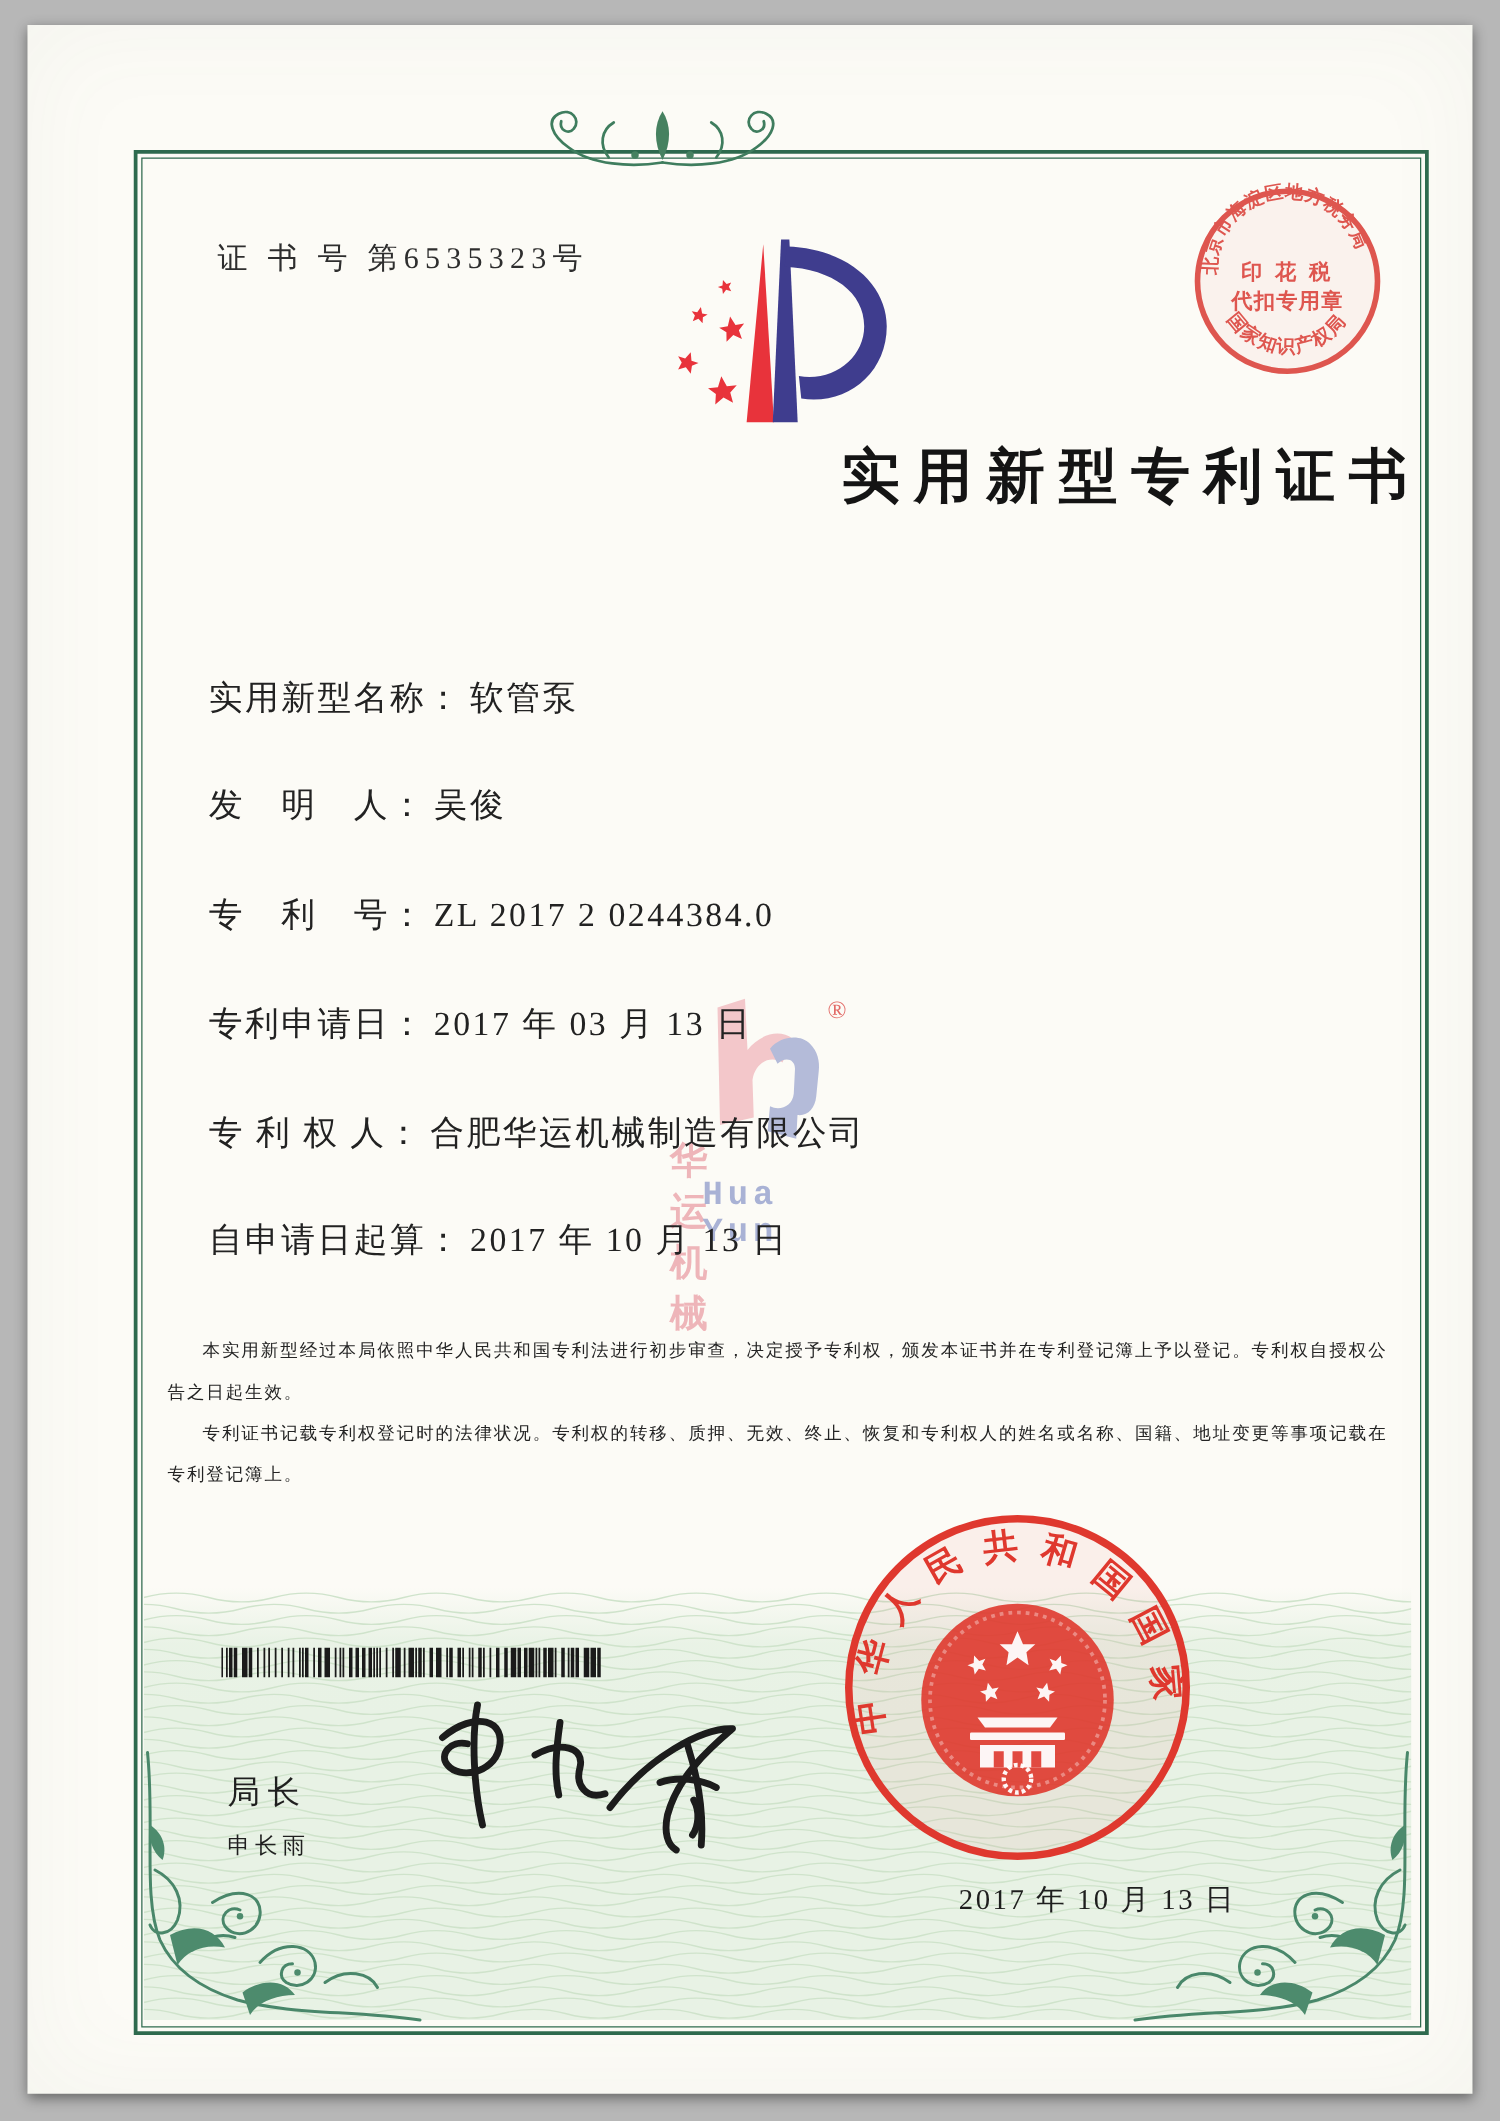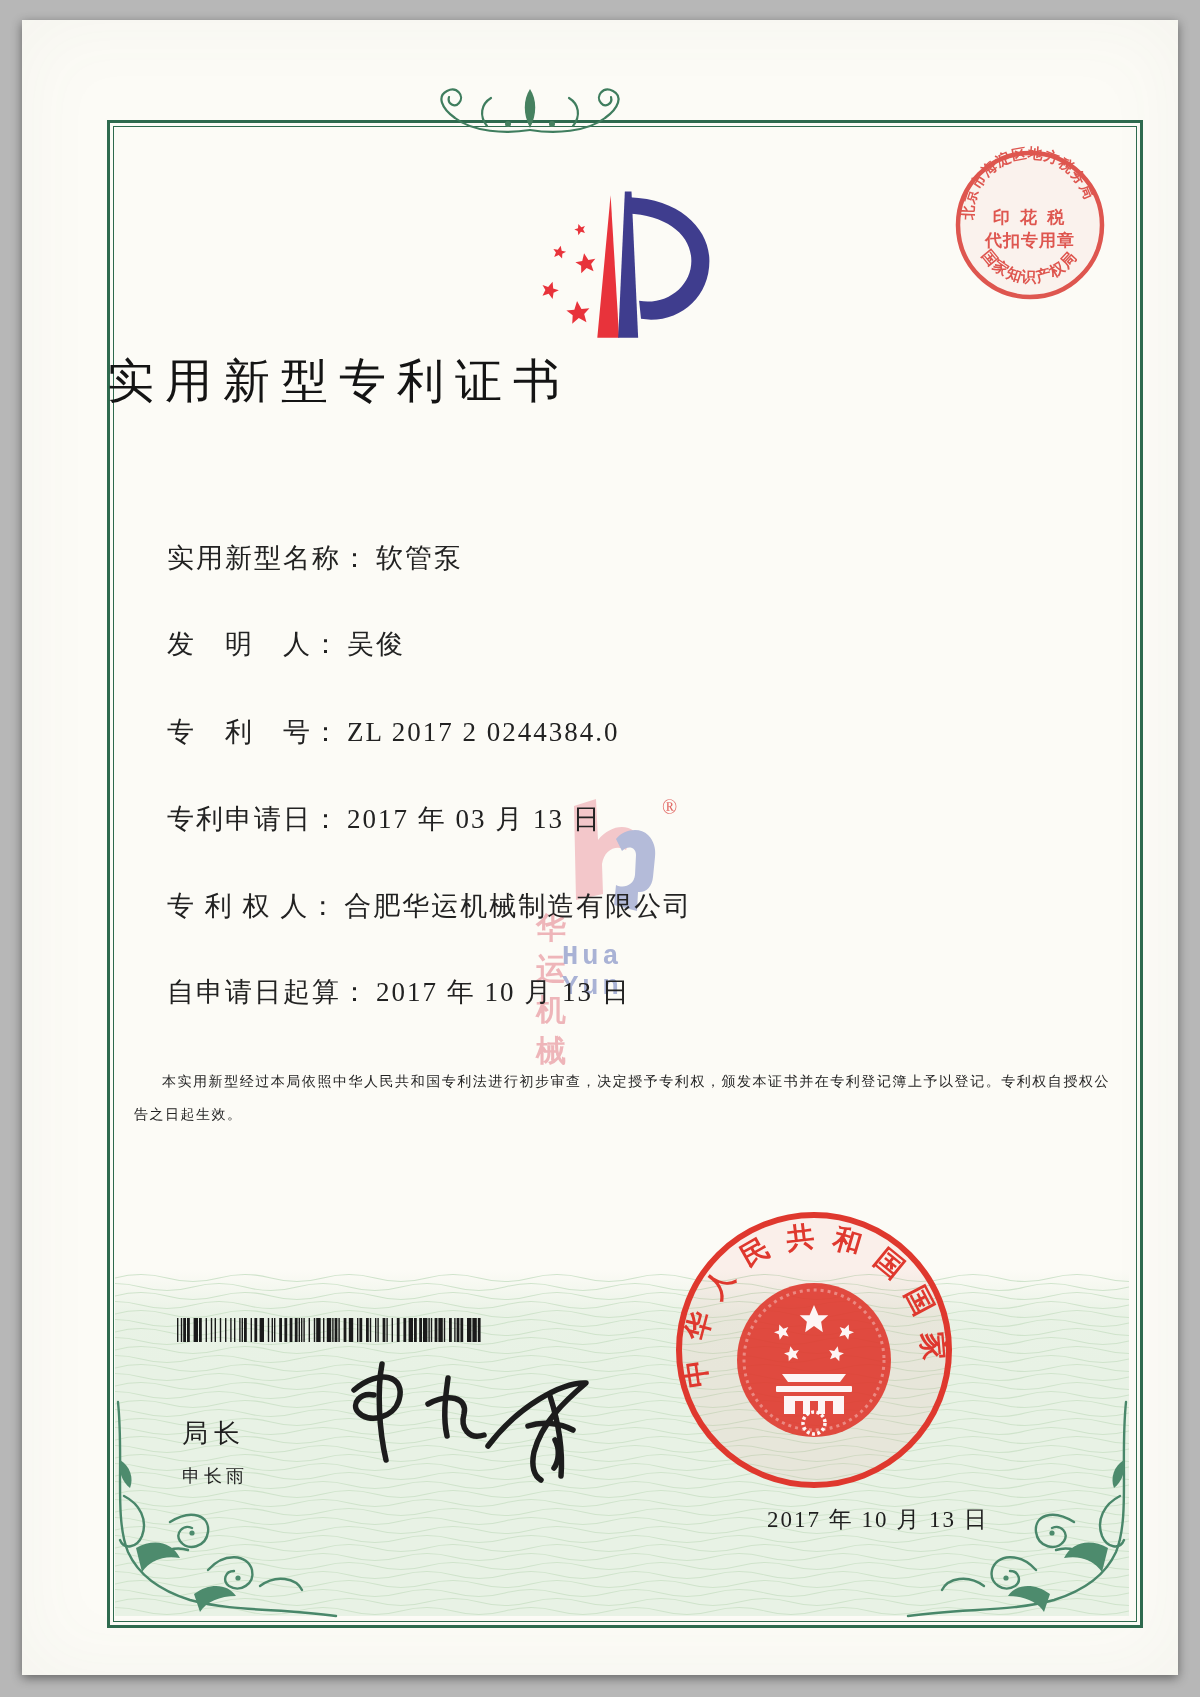--- a/index.html
+++ b/index.html
@@ -26,21 +26,21 @@
     background:linear-gradient(to bottom, rgba(232,242,229,0) 0px, rgba(232,242,229,.95) 45px, #e8f2e5 100px);
     overflow:hidden;
   }
   .green-zone svg{position:absolute;left:0;top:0;}
   .cert-no{
     position:absolute;left:152px;top:170px;
     font-size:24px;color:#2e2e2e;letter-spacing:5px;
   }
   .doc-title{
     position:absolute;left:85px;top:330px;width:1030px;
-    text-align:left;font-size:47px;font-weight:normal;color:#141414;
+    text-align:right;font-size:47px;font-weight:bold;color:#141414;
     letter-spacing:11px;
   }
   .logo-svg{position:absolute;left:505px;top:148px;width:190px;height:182px;}
   .tax-stamp{position:absolute;left:928px;top:125px;width:160px;height:160px;opacity:.93;}
   .fields{position:absolute;left:0;top:0;z-index:3;}
   .field-row{
     position:absolute;left:145px;white-space:nowrap;
     font-size:27px;color:#222;letter-spacing:2px;
   }
   .field-row .val{margin-left:6px;}
@@ -178,20 +178,21 @@
     </g>
     <g fill="#4d8b6d">
       <path d="M26,148 C44,138 62,142 70,158 C54,155 40,160 32,172 Z"></path>
       <path d="M84,194 C100,182 118,184 126,196 C110,196 96,202 90,212 Z"></path>
       <path d="M10,60 C20,66 24,78 20,88 C12,82 8,70 10,60 Z"></path>
       <circle cx="82" cy="133" r="2.6"></circle>
       <circle cx="128" cy="178" r="2.6"></circle>
     </g>
   </svg>
 
+  <div class="cert-no">证 书 号 第6535323号</div>
 
   <svg class="logo-svg" viewBox="0 0 200 190">
     <defs>
       <path id="star" d="M0,-10 L2.94,-3.09 L9.51,-3.09 L4.76,1.18 L5.88,8.09 L0,4 L-5.88,8.09 L-4.76,1.18 L-9.51,-3.09 L-2.94,-3.09 Z"></path>
     </defs>
     <g fill="#e8333b">
       <use href="#star" transform="translate(56,64) scale(0.62) rotate(-18)"></use>
       <use href="#star" transform="translate(34,88) scale(0.72) rotate(12)"></use>
       <use href="#star" transform="translate(62,100) scale(1.12) rotate(-10)"></use>
       <use href="#star" transform="translate(24,128) scale(0.95) rotate(18)"></use>
@@ -236,20 +237,21 @@
     <div class="field-row f0"><span>实用新型名称：</span><span class="val">软管泵</span></div>
     <div class="field-row f1"><span>发　明　人：</span><span class="val">吴俊</span></div>
     <div class="field-row f2"><span>专　利　号：</span><span class="val">ZL 2017 2 0244384.0</span></div>
     <div class="field-row f3"><span>专利申请日：</span><span class="val">2017 年 03 月 13 日</span></div>
     <div class="field-row f4"><span>专 利 权 人：</span><span class="val">合肥华运机械制造有限公司</span></div>
     <div class="field-row f5"><span>自申请日起算：</span><span class="val">2017 年 10 月 13 日</span></div>
   </div>
 
   <div class="paras">
     <p>本实用新型经过本局依照中华人民共和国专利法进行初步审查，决定授予专利权，颁发本证书并在专利登记簿上予以登记。专利权自授权公告之日起生效。</p>
+    <p>专利证书记载专利权登记时的法律状况。专利权的转移、质押、无效、终止、恢复和专利权人的姓名或名称、国籍、地址变更等事项记载在专利登记簿上。</p>
   </div>
 
   <svg id="barcode" class="barcode" viewBox="0 0 308 24">
       <rect x="0" y="0" width="1.4" height="24" fill="#1a1a1a"></rect>
       <rect x="3.8" y="0" width="1.4" height="24" fill="#1a1a1a"></rect>
       <rect x="6.199999999999999" y="0" width="2.8" height="24" fill="#1a1a1a"></rect>
       <rect x="10" y="0" width="2.8" height="24" fill="#1a1a1a"></rect>
       <rect x="16.6" y="0" width="4.4" height="24" fill="#1a1a1a"></rect>
       <rect x="22" y="0" width="2.8" height="24" fill="#1a1a1a"></rect>
       <rect x="28.6" y="0" width="1.4" height="24" fill="#1a1a1a"></rect>

